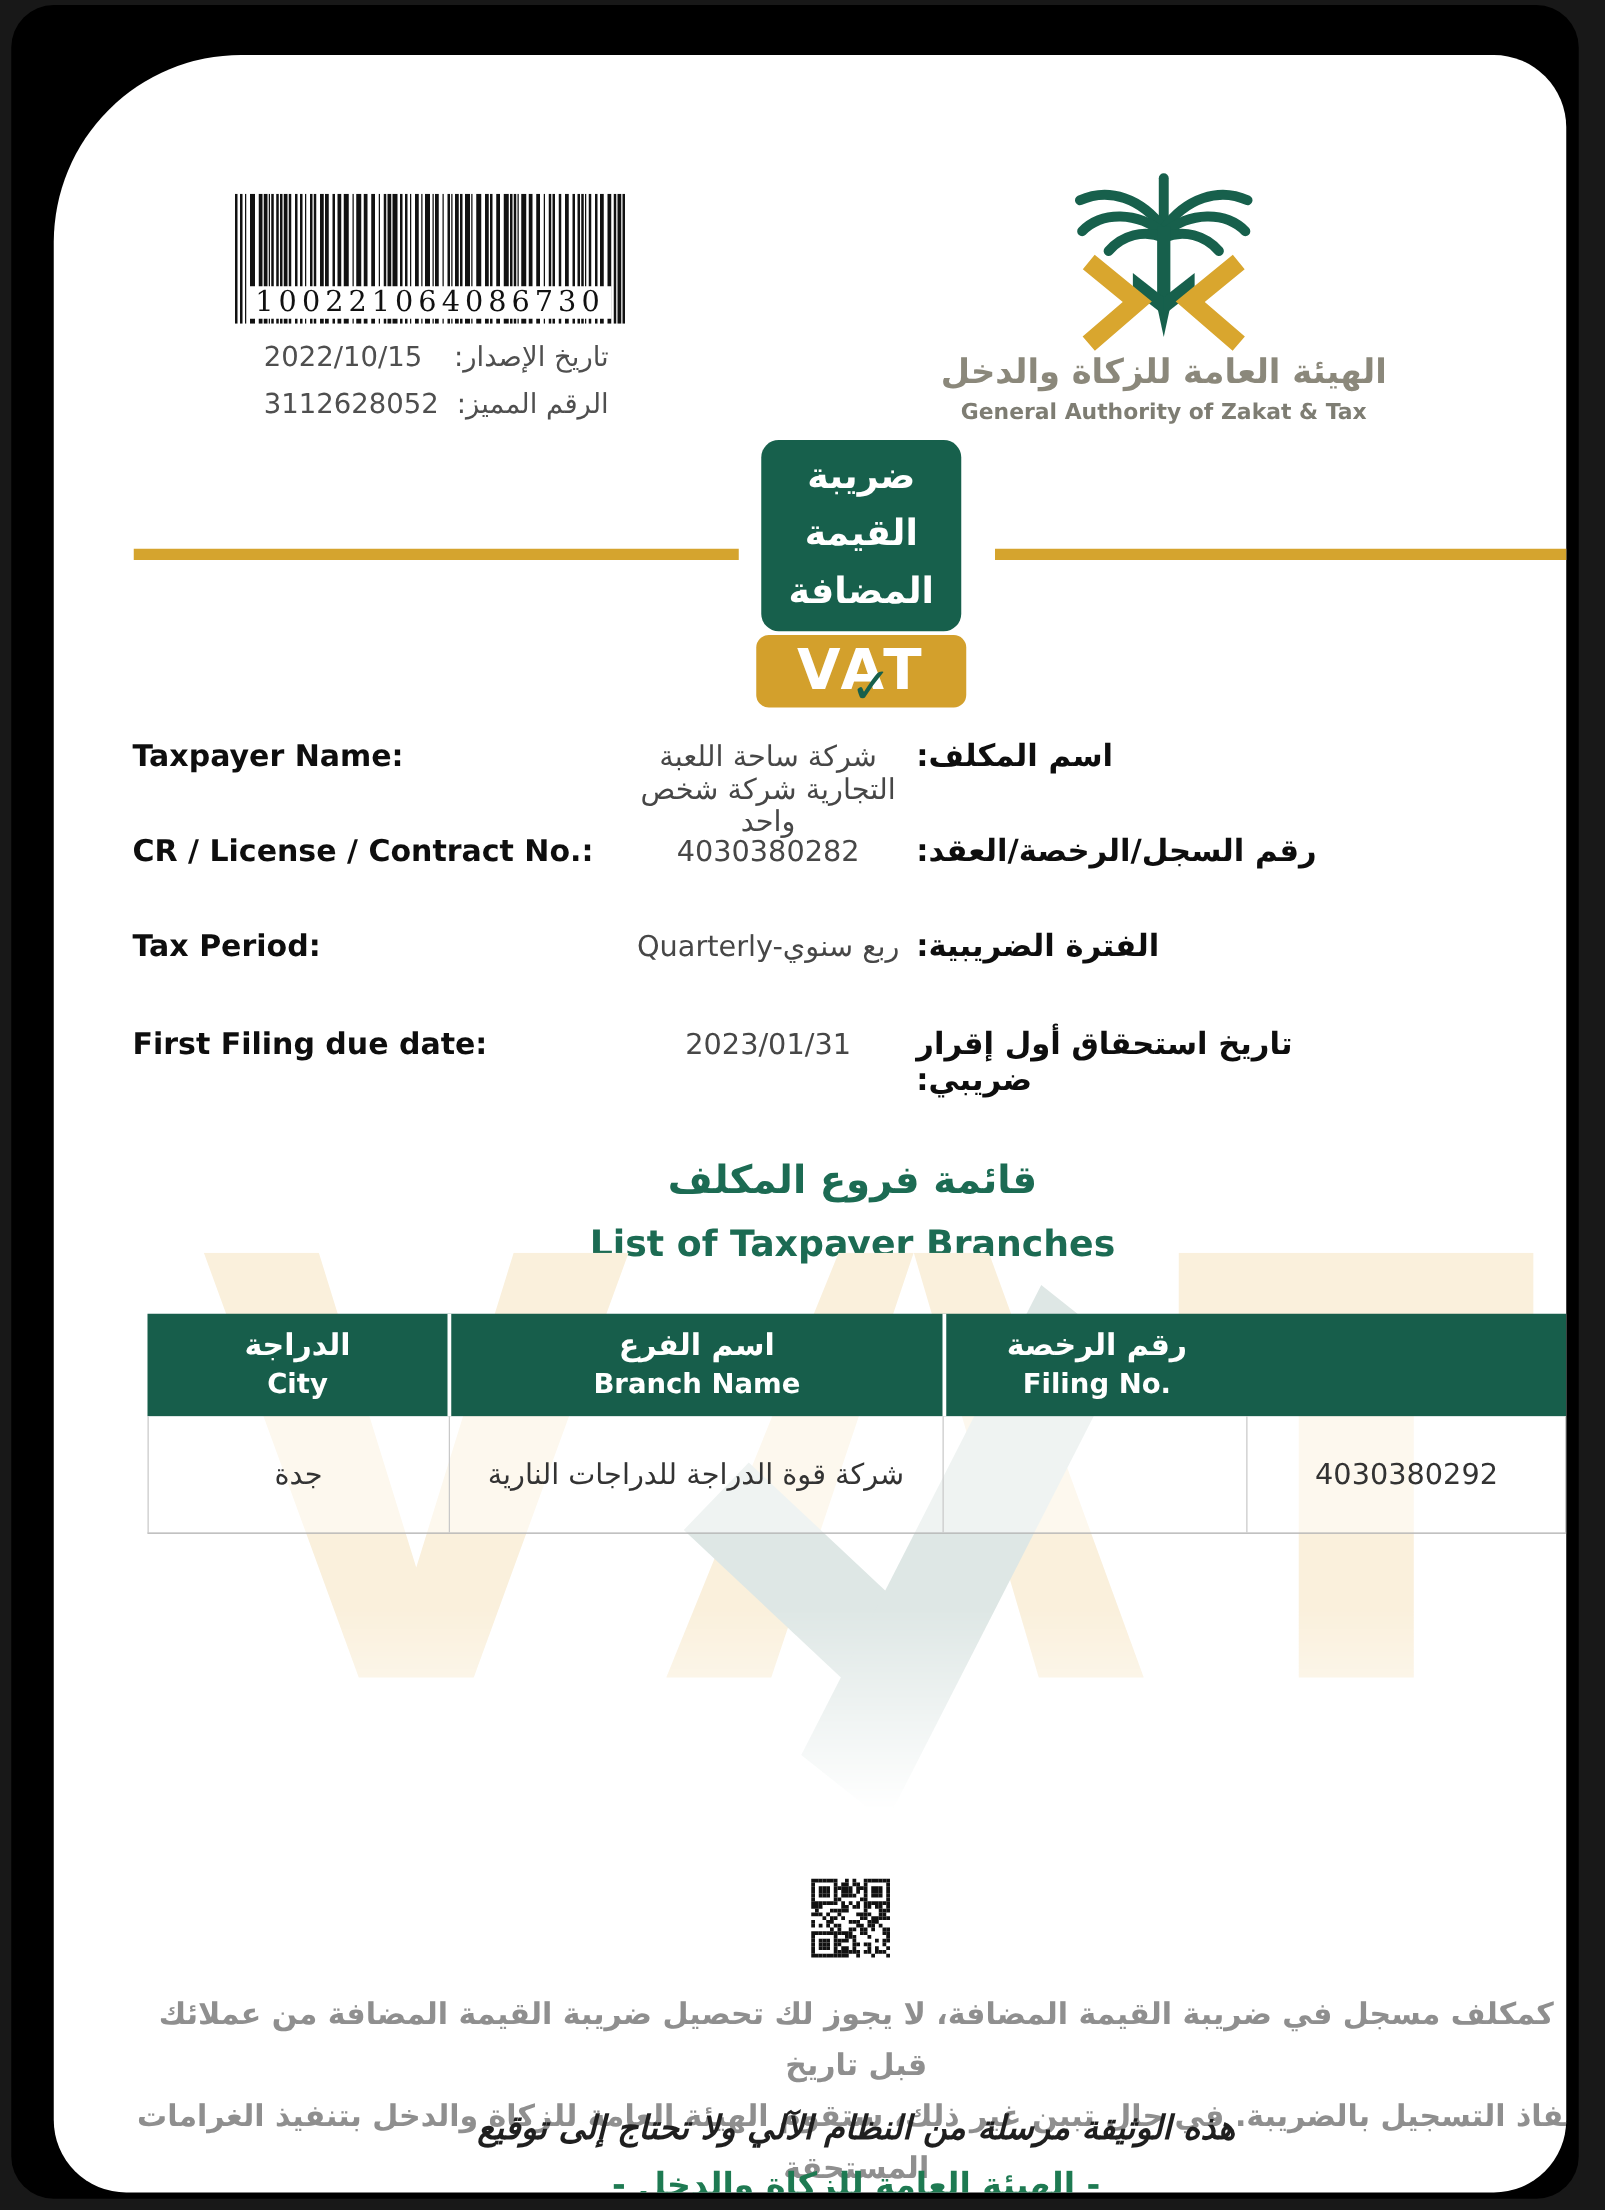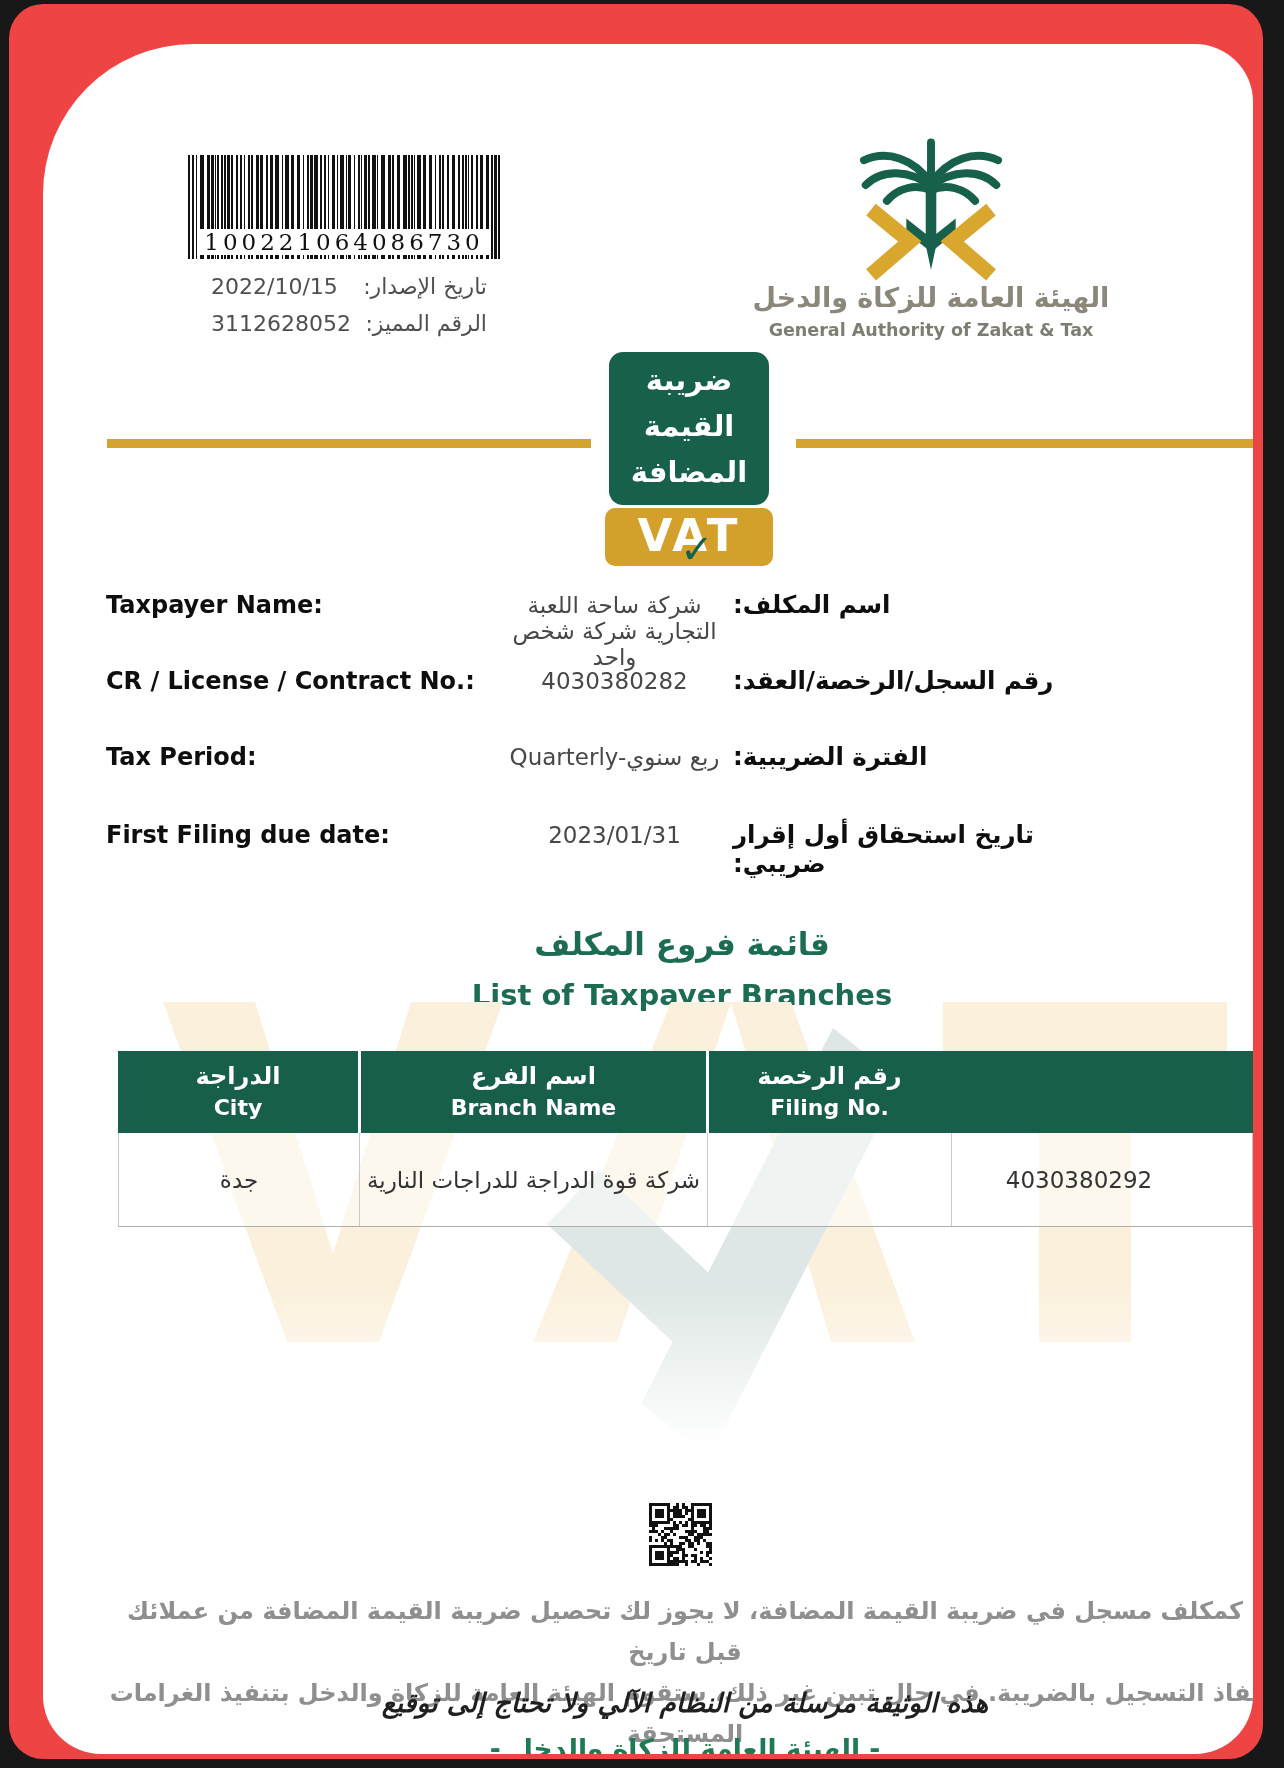--- a/index.html
+++ b/index.html
@@ -1,20 +1,20 @@
 <!DOCTYPE html>
 <html lang="ar"><head>
 <meta charset="utf-8">
 <style>
   * { margin:0; padding:0; box-sizing:border-box; }
   html,body { width:1284px; height:1768px; }
   body { font-family:"DejaVu Sans", sans-serif; background:#181818; position:relative; overflow:hidden; }
 
   .frame { position:absolute; left:9px; top:4px; right:21px; bottom:9px;
-           background:#ef4444; border-radius:34px; }
+           background:#000000; border-radius:34px; }
   .card  { position:absolute; left:34px; top:40px; width:1210px; height:1710px;
            background:#ffffff; border-radius:150px 58px 58px 58px; overflow:hidden; }
 
   
   .barcode { position:absolute; left:145px; top:111px; width:312px; height:104px; }
   .barcode-bars { display:flex; height:100%; overflow:hidden; }
   .barcode-bars span { background:#111; height:100%; flex:0 0 auto; }
   .barcode-num { position:absolute; left:50%; top:74px; transform:translateX(-50%);
            background:#fff; padding:0 5px; font-family:"DejaVu Serif", serif;
            font-size:23px; letter-spacing:4px; color:#111; white-space:nowrap; }
@@ -69,21 +69,21 @@
   .thead { display:flex; background:#175E4B; color:#fff; }
   .thead .cell { padding:11px 4px 13px; text-align:center; }
   .thead .cell + .cell { border-left:3px solid #fff; }
   .th-ar { font-size:24px; font-weight:700; direction:rtl; }
   .th-en { font-size:22px; font-weight:700; margin-top:5px; }
   .tbody { display:flex; background:rgba(255,255,255,0.5);
            border-bottom:1px solid #adadad; border-left:1px solid #c9c9c9; border-right:1px solid #c9c9c9; }
   .tbody .cell { min-height:93px; display:flex; align-items:center; justify-content:center;
            font-size:23px; color:#333; text-align:center; direction:rtl; padding:4px; }
   .tbody .cell + .cell { border-left:1px solid #c9c9c9; }
-  .c0 { width:240px; } .c1 { width:348px; } .c2 { width:244px; } .c3 { width:255px; }
+  .c0 { width:240px; } .c1 { width:396px; } .c2 { width:244px; } .c3 { width:255px; }
 
   
   .qr { position:absolute; left:606px; top:1459px; display:grid;
         grid-template-columns:repeat(21,3px); grid-auto-rows:3px; }
   .qr div.on { background:#111; }
 
   
   .disclaimer { position:absolute; left:60px; width:1164px; top:1547px; text-align:center;
         direction:rtl; font-size:24px; font-weight:600; color:#8f8f8f; line-height:41px; }
   .auto-note  { position:absolute; left:60px; width:1164px; top:1643px; text-align:center;

